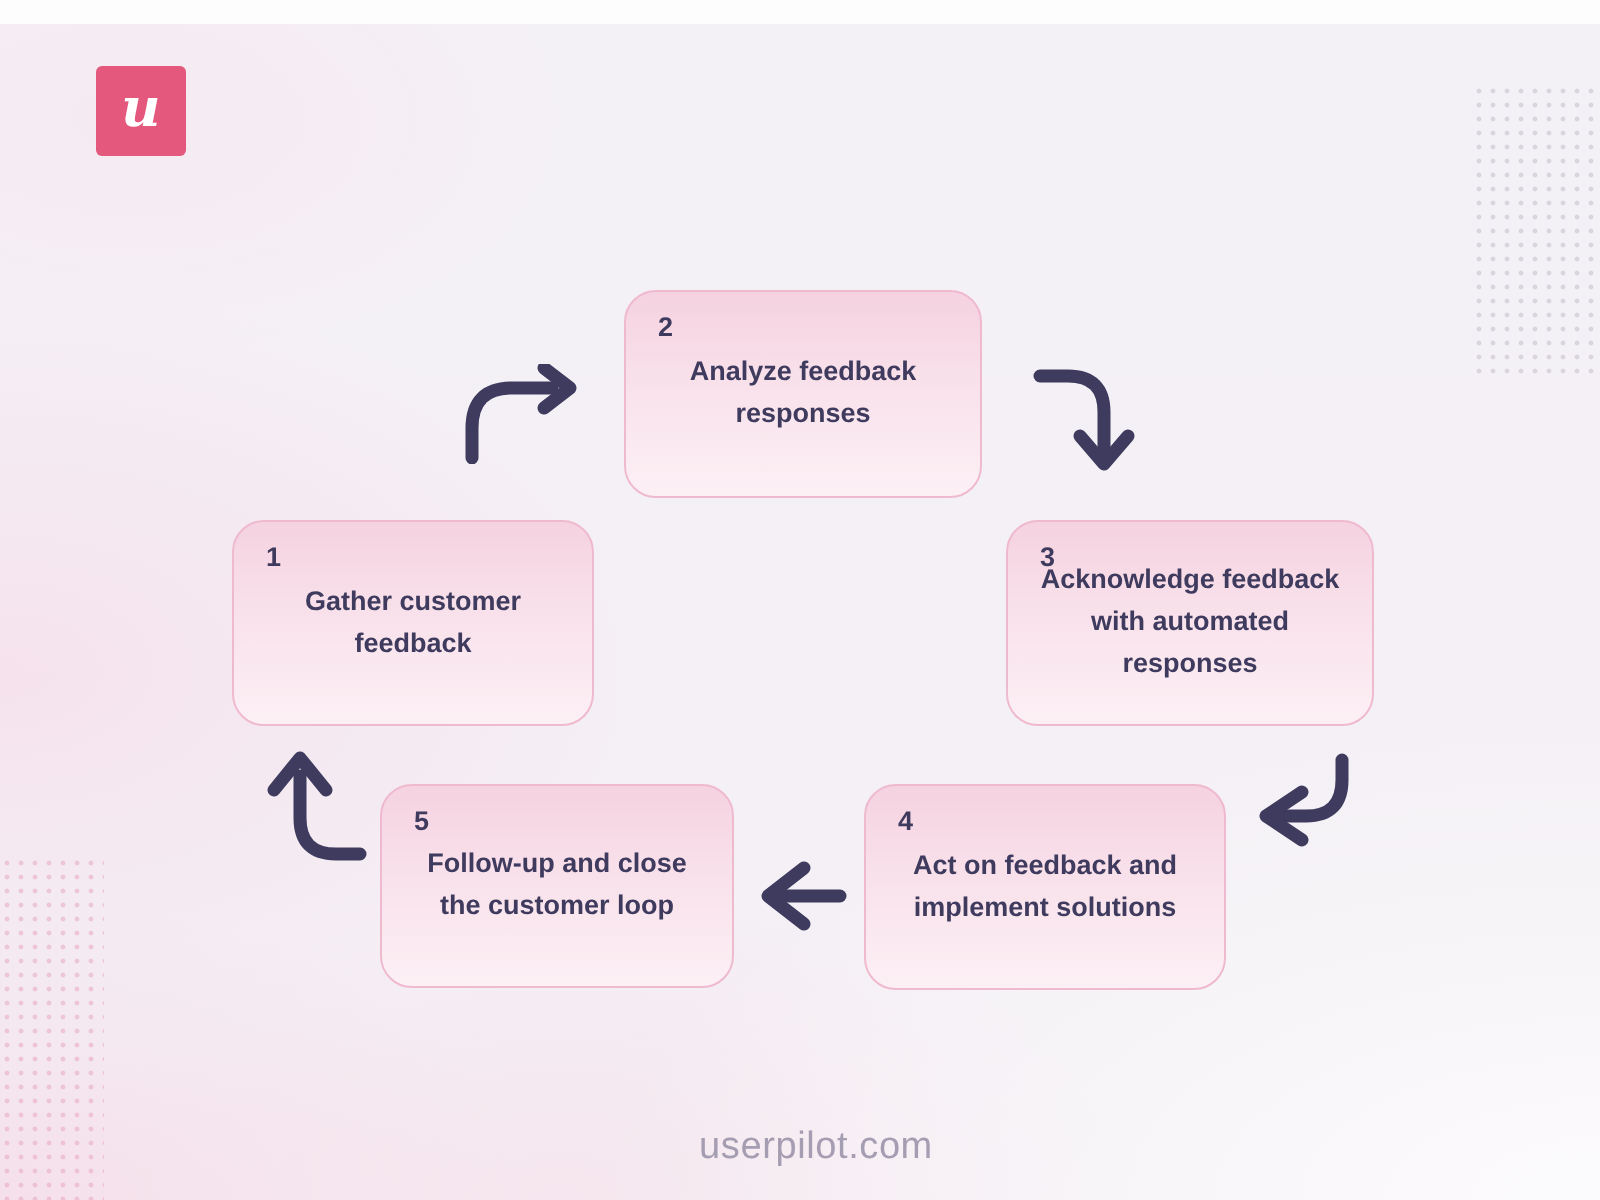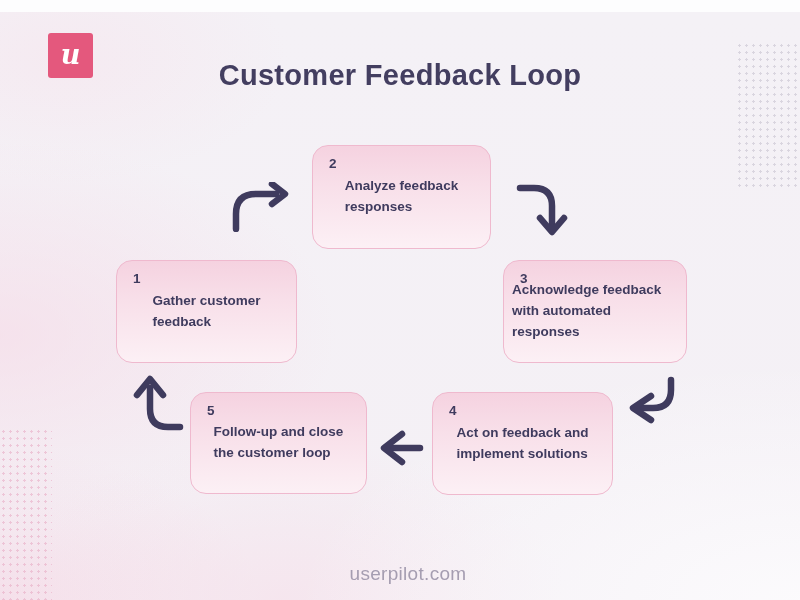--- a/index.html
+++ b/index.html
@@ -45,21 +45,21 @@
     border:1.5px solid #efb9ce;border-radius:16px;
     background:linear-gradient(180deg,#f5d2e0 0%,#f8dfe9 38%,#fcf0f5 100%);
   }
   .step-number{
     position:absolute;top:10px;left:16px;
     font-size:13.5px;font-weight:700;color:#3f3b5e;
   }
   .step-label{
     display:flex;align-items:center;justify-content:center;
     height:100%;padding:6px 8px;box-sizing:border-box;
-    text-align:left;font-size:13.5px;font-weight:600;color:#3f3b5e;
+    text-align:center;font-size:13.5px;font-weight:600;color:#3f3b5e;
     line-height:1.55;white-space:pre-line;
   }
   .box-1{left:116px;top:248px;width:181px;height:103px;}
   .box-2{left:312px;top:133px;width:179px;height:104px;}
   .box-3{left:503px;top:248px;width:184px;height:103px;}
   .box-4{left:432px;top:380px;width:181px;height:103px;}
   .box-5{left:190px;top:380px;width:177px;height:102px;}
   .arrow{position:absolute;}
   .arrow svg{display:block;}
   .arrow path{fill:none;stroke:#3f3b5e;stroke-width:6.5;stroke-linecap:round;stroke-linejoin:round;}
@@ -73,21 +73,20 @@
     font-size:19px;font-weight:400;color:#a59db1;letter-spacing:.3px;padding-left:16px;
   }
 </style>
 </head>
 <body>
 
 <div class="canvas">
   <div class="dots-top-right"></div>
   <div class="dots-bottom-left"></div>
 
-  <div class="title">Customer Feedback Loop</div>
 
   <div class="step-box box-1">
     <span class="step-number">1</span>
     <div class="step-label">Gather customer
 feedback</div>
   </div>
 
   <div class="step-box box-2">
     <span class="step-number">2</span>
     <div class="step-label">Analyze feedback

